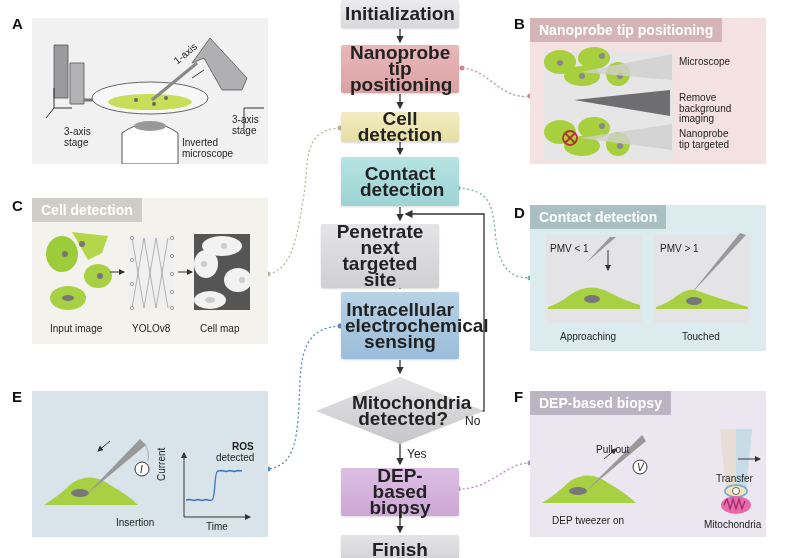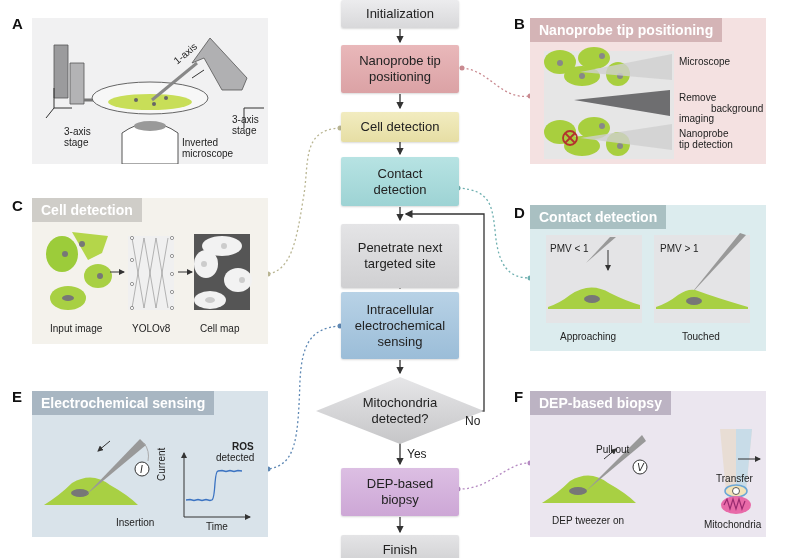--- a/index.html
+++ b/index.html
@@ -1,21 +1,21 @@
 <!DOCTYPE html>
 <html><head>
 <meta charset="utf-8">
 <style>
   html,body{margin:0;padding:0;background:#ffffff;}
   body{width:800px;height:558px;position:relative;overflow:hidden;font-family:"Liberation Sans",sans-serif;color:#222;}
   .panel-letter{position:absolute;font-weight:bold;font-size:15px;color:#111;}
   .panel{position:absolute;}
   .panel-title{position:absolute;left:0;top:0;height:24px;line-height:24px;padding:0 9px;color:#fff;font-weight:bold;font-size:14px;}
   .lbl{position:absolute;font-size:10px;color:#222;line-height:11px;}
-  .fbox{position:absolute;border-radius:2px;display:flex;align-items:center;justify-content:center;text-align:center;font-weight:normal;font-size:13px;line-height:16px;color:#222;box-shadow:0 1px 2px rgba(0,0,0,0.15);}
+  .fbox{position:absolute;border-radius:2px;display:flex;align-items:center;justify-content:center;text-align:center;font-weight:bold;font-size:19px;line-height:16px;color:#222;box-shadow:0 1px 2px rgba(0,0,0,0.15);}
   .fsvg{position:absolute;left:0;top:0;}
   .flow-label{position:absolute;font-size:12px;color:#222;}
 </style>
 </head>
 <body>
 
 <svg class="fsvg" width="800" height="558">
   <defs>
     <marker id="ah" markerWidth="6" markerHeight="6" refX="5" refY="3" orient="auto">
       <path d="M0,0 L6,3 L0,6 z" fill="#333"></path>
@@ -65,36 +65,36 @@
 </div>
 <div class="fbox" style="left:341px;top:45px;width:118px;height:48px;background:linear-gradient(#e9b8ba,#dba2a5);">
   <span style="width:100px">Nanoprobe tip positioning</span>
 </div>
 <div class="fbox" style="left:341px;top:112px;width:118px;height:30px;background:linear-gradient(#f2ecc0,#e6dea4);">
   <span>Cell detection</span>
 </div>
 <div class="fbox" style="left:341px;top:157px;width:118px;height:49px;background:linear-gradient(#b7e3e3,#9dd3d4);">
   <span style="width:80px">Contact detection</span>
 </div>
-<div class="fbox" style="left:341px;top:224px;width:118px;height:64px;background:linear-gradient(#e4e4e6,#d0d0d2);">
+<div class="fbox" style="left:321px;top:224px;width:118px;height:64px;background:linear-gradient(#e4e4e6,#d0d0d2);">
   <span style="width:100px">Penetrate next targeted site</span>
 </div>
 <div class="fbox" style="left:341px;top:292px;width:118px;height:67px;background:linear-gradient(#b8d2e6,#9bbdd8);">
   <span style="width:110px">Intracellular electrochemical sensing</span>
 </div>
 <svg class="fsvg" width="800" height="558" style="pointer-events:none">
   <defs>
       <linearGradient id="dg" x1="0" y1="0" x2="0" y2="1">
         <stop offset="0" stop-color="#e6e6e8"></stop>
         <stop offset="1" stop-color="#c6c6c8"></stop>
       </linearGradient>
     </defs>
   <polygon points="400,377 484,411 400,444 316,411" fill="url(#dg)"></polygon>
 </svg>
-<div class="fbox" style="left:345px;top:393px;width:110px;height:36px;background:transparent;box-shadow:none;">
+<div class="fbox" style="left:345px;top:393px;width:110px;height:36px;background:transparent;box-shadow:none;text-align:right;">
   <span style="width:96px">Mitochondria detected?</span>
 </div>
 <span class="flow-label" style="left:407px;top:447px;">Yes</span>
 <span class="flow-label" style="left:465px;top:414px;">No</span>
 <div class="fbox" style="left:341px;top:468px;width:118px;height:48px;background:linear-gradient(#dcbfe3,#cda7d6);">
   <span style="width:80px">DEP-based biopsy</span>
 </div>
 <div class="fbox" style="left:341px;top:535px;width:118px;height:30px;background:linear-gradient(#e4e4e6,#d0d0d2);">
   <span>Finish</span>
 </div>
@@ -173,23 +173,23 @@
     <polygon points="50,120 142,106 142,132" fill="#cfcfcf" opacity="0.8"></polygon>
     <g>
         <circle cx="40" cy="120" r="7" fill="none" stroke="#b3332e" stroke-width="1.8"></circle>
         <line x1="35" y1="115" x2="45" y2="125" stroke="#b3332e" stroke-width="1.8"></line>
         <line x1="45" y1="115" x2="35" y2="125" stroke="#b3332e" stroke-width="1.8"></line>
       </g>
   </svg>
   <span class="lbl" style="left:149px;top:38px;">Microscope</span>
   <span class="lbl" style="left:149px;top:49px;margin-top:46px;">imaging</span>
   <span class="lbl" style="left:149px;top:74px;">Remove</span>
-  <span class="lbl" style="left:149px;top:85px;margin-left:32px;">background</span>
+  <span class="lbl" style="left:149px;top:85px;">background</span>
   <span class="lbl" style="left:149px;top:110px;">Nanoprobe</span>
-  <span class="lbl" style="left:149px;top:121px;">tip detection</span>
+  <span class="lbl" style="left:149px;top:121px;">tip targeted</span>
 </div>
 
 <span class="panel-letter" style="left:12px;top:197px;">C</span>
 <div class="panel" style="left:32px;top:198px;width:236px;height:146px;background:#f4f2ec;">
   <div class="panel-title" style="background:#cfcdc8;width:92px;">Cell detection</div>
   <svg width="236" height="146" style="position:absolute;left:0;top:0">
     <g>
         <path d="M40,34 L76,38 L70,55 L56,62 Z" fill="#b4d64a"></path>
         <ellipse cx="30" cy="56" rx="16" ry="18" fill="#9ccc3a"></ellipse>
         <ellipse cx="66" cy="78" rx="14" ry="12" fill="#a8d043"></ellipse>
@@ -259,21 +259,20 @@
     <ellipse cx="164" cy="96" rx="8" ry="4" fill="#777"></ellipse>
   </svg>
   <span class="lbl" style="left:20px;top:38px;">PMV &lt; 1</span>
   <span class="lbl" style="left:130px;top:38px;">PMV &gt; 1</span>
   <span class="lbl" style="left:30px;top:126px;text-align:right;">Approaching</span>
   <span class="lbl" style="left:152px;top:126px;">Touched</span>
 </div>
 
 <span class="panel-letter" style="left:12px;top:388px;">E</span>
 <div class="panel" style="left:32px;top:391px;width:236px;height:146px;background:#d9e3ea;">
-  <div class="panel-title" style="background:#a8b6c2;">Electrochemical sensing</div>
   <svg width="236" height="146" style="position:absolute;left:0;top:0">
     <path d="M12,114 Q28,104 40,92 Q60,80 78,94 Q96,104 106,114 L12,114 Z" fill="#a8d043"></path>
     <ellipse cx="48" cy="102" rx="9" ry="4" fill="#777"></ellipse>
     <polygon points="54,104 108,48 114,54" fill="#999"></polygon>
     <line x1="78" y1="50" x2="66" y2="60" stroke="#333" stroke-width="1" marker-end="url(#ah)"></line>
     <path d="M112,52 Q118,60 116,70" stroke="#aaa" fill="none"></path>
     <circle cx="110" cy="78" r="7" fill="#fff" stroke="#333" stroke-width="1"></circle>
 
     <line x1="152" y1="126" x2="152" y2="62" stroke="#333" stroke-width="1" marker-end="url(#ah)"></line>
     <line x1="152" y1="126" x2="218" y2="126" stroke="#333" stroke-width="1" marker-end="url(#ah)"></line>

